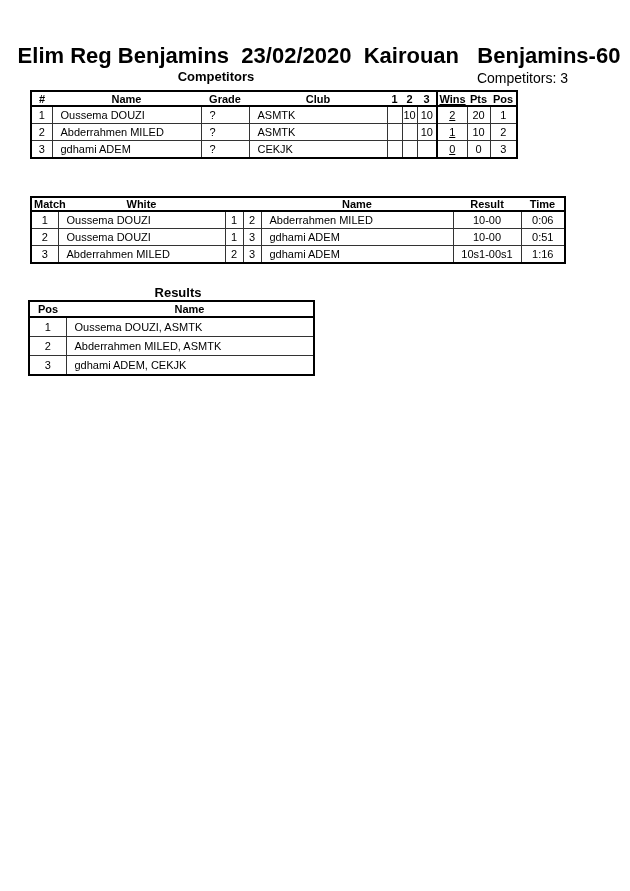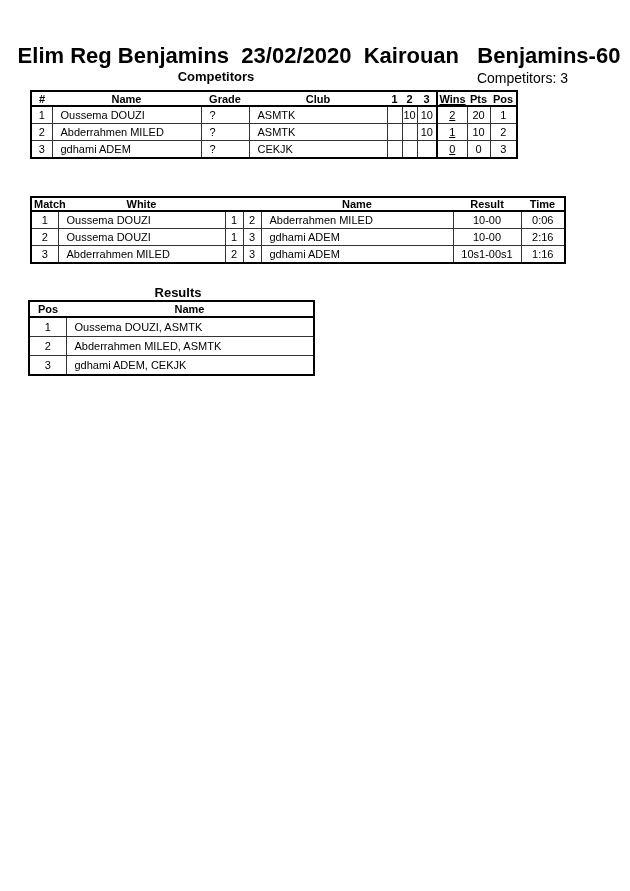--- a/index.html
+++ b/index.html
@@ -188,21 +188,21 @@
         <td>10-00</td>
         <td>0:06</td>
       </tr>
       <tr>
         <td>2</td>
         <td class="al">Oussema DOUZI</td>
         <td>1</td>
         <td>3</td>
         <td class="al">gdhami ADEM</td>
         <td>10-00</td>
-        <td>2:16</td>
+        <td>0:51</td>
       </tr>
       <tr>
         <td>3</td>
         <td class="al">Abderrahmen MILED</td>
         <td>2</td>
         <td>3</td>
         <td class="al">gdhami ADEM</td>
         <td>10s1-00s1</td>
         <td>1:16</td>
       </tr>

